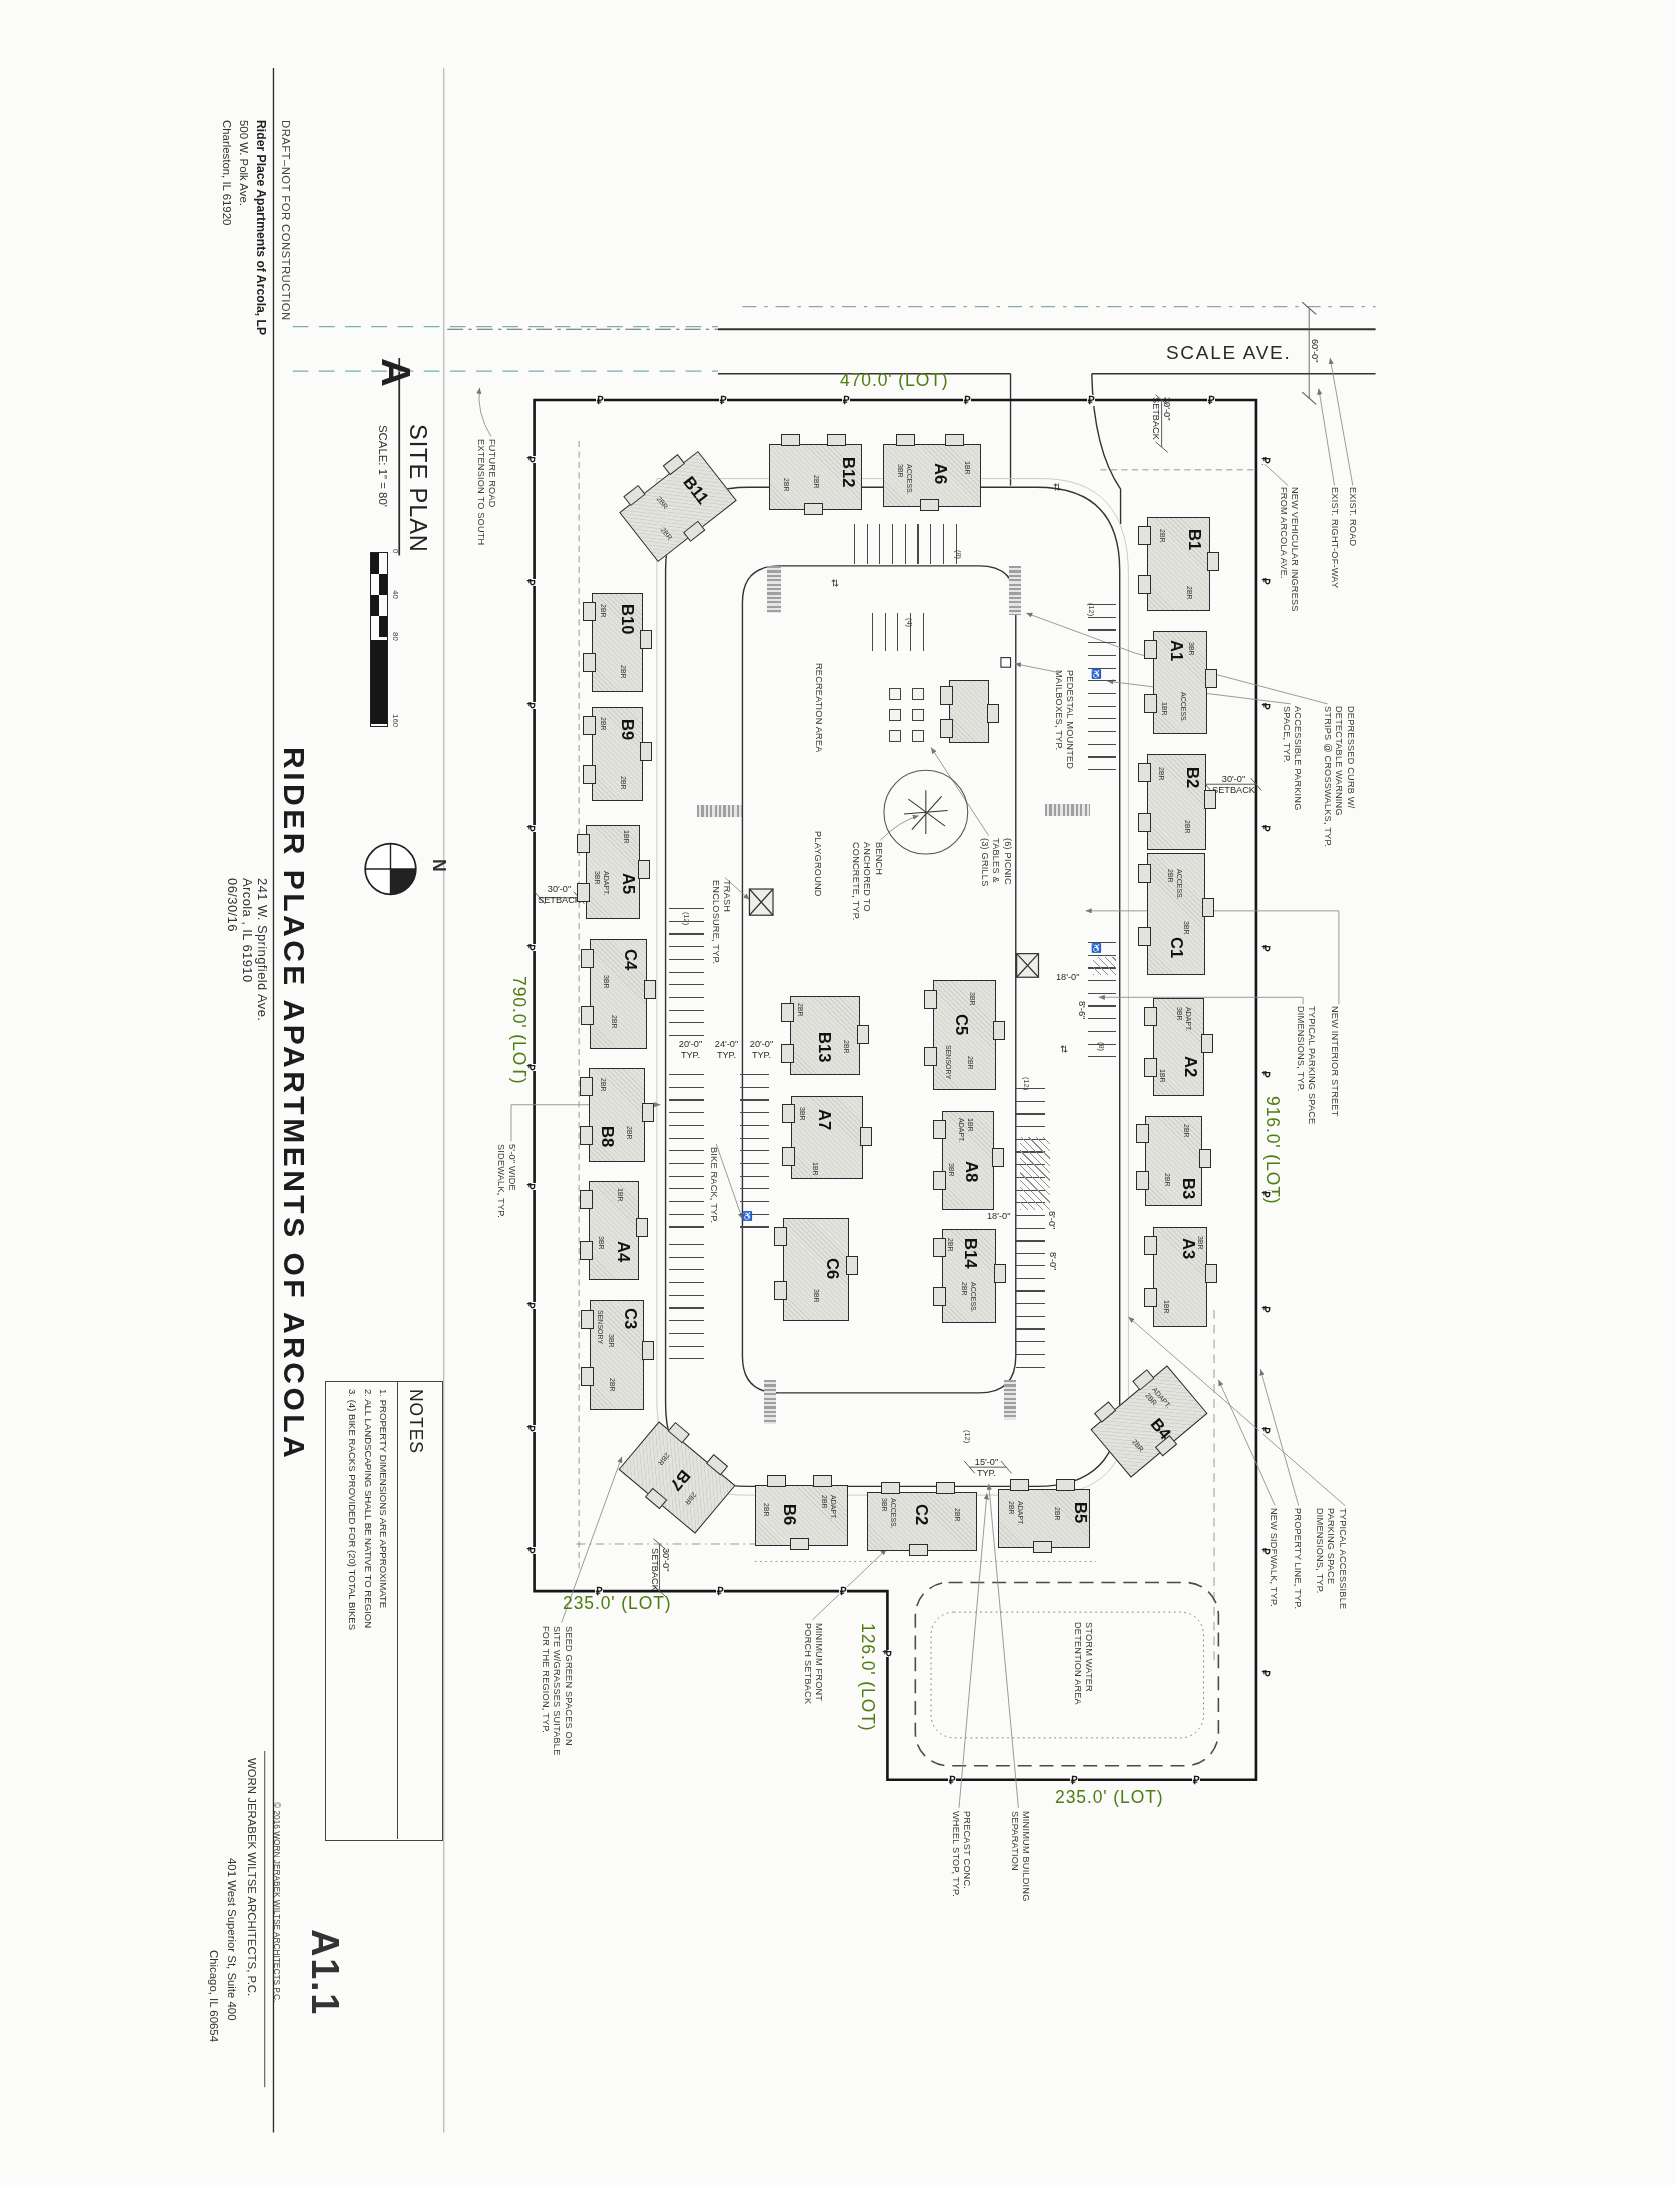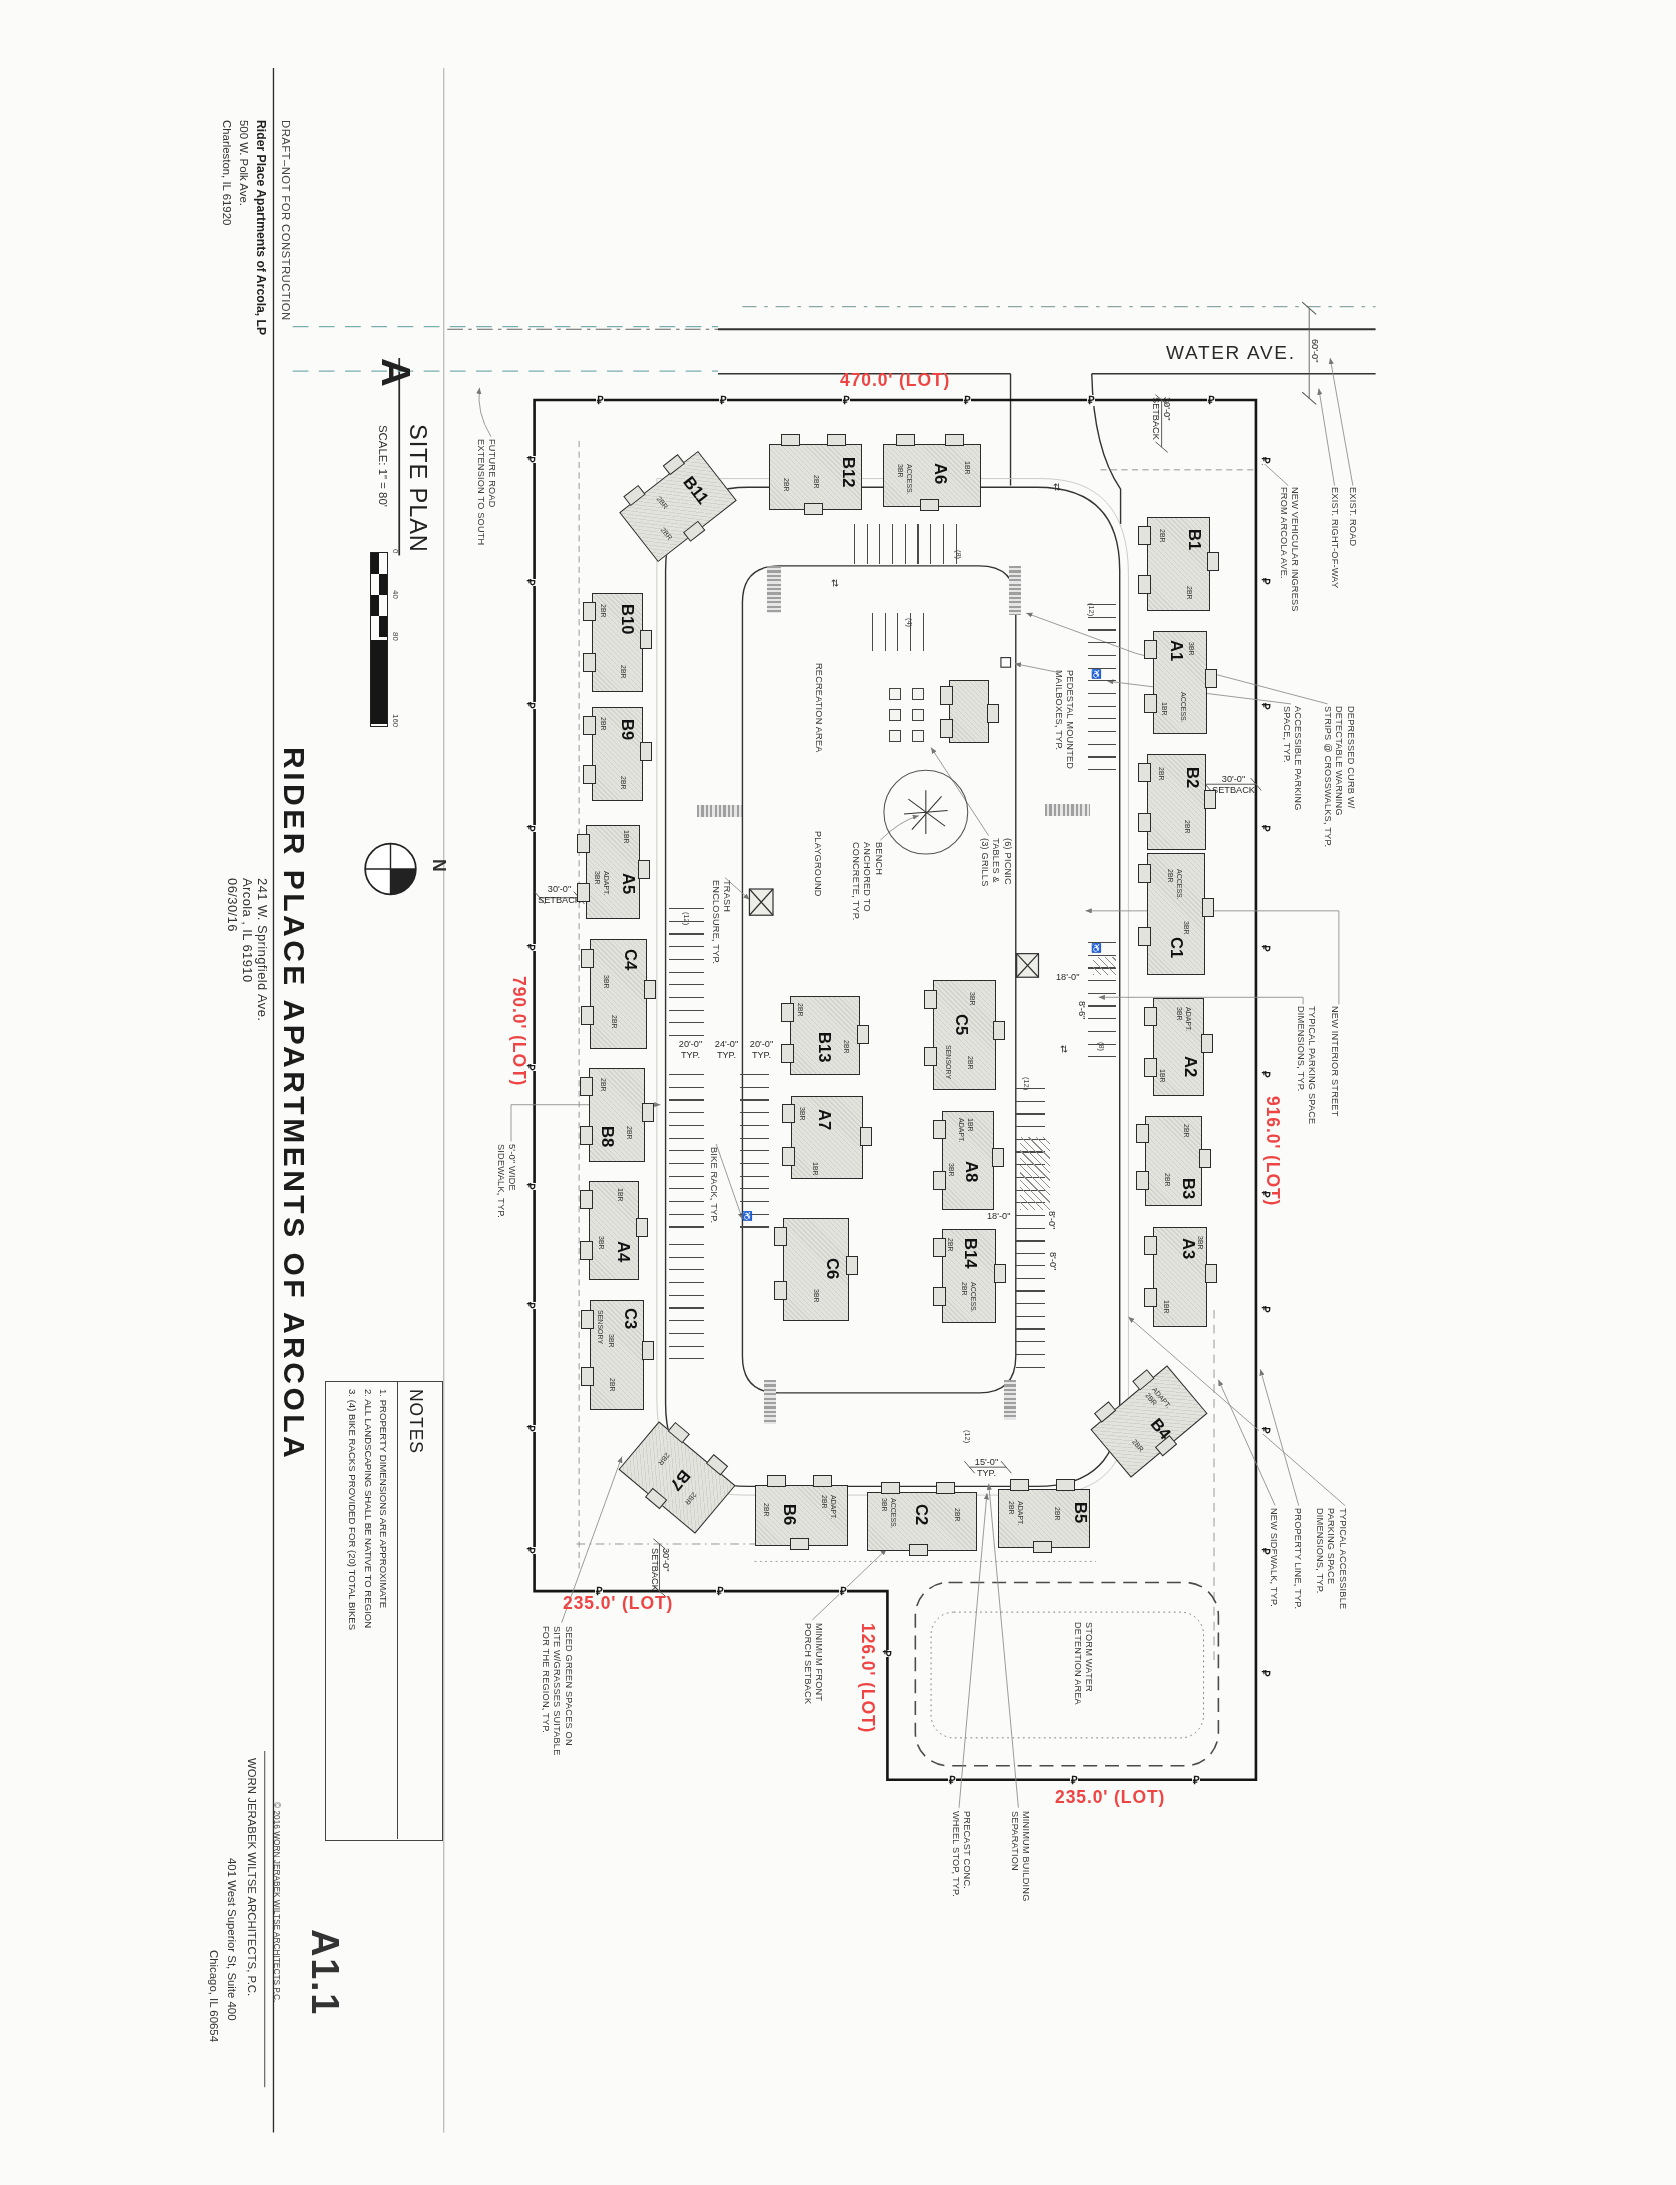--- a/index.html
+++ b/index.html
@@ -16,21 +16,21 @@
   .t-viewletter{font-size:40px;font-weight:bold;color:#222;}
   .t-viewname{font-size:23.6px;color:#222;letter-spacing:0.9px;}
   .t-scale{font-size:11.4px;color:#333;}
   .t-north{font-size:17.5px;font-weight:bold;}
   .t-notes-h{font-size:17.5px;color:#222;letter-spacing:0.9px;}
   .t-note{font-size:9.6px;color:#333;}
   .t-copy{font-size:8.3px;color:#444;}
   .t-arch{font-size:11.4px;color:#333;}
   .t-sheet{font-size:38px;font-weight:bold;color:#333;letter-spacing:1.7px;}
   .t-street{font-size:19px;color:#2a2a2a;letter-spacing:1.7px;}
-  .dim-big{font-size:17.5px;font-weight:bold;color:#ef4444;letter-spacing:0.9px;}
+  .dim-big{font-size:17.5px;font-weight:normal;color:#4d7c0f;letter-spacing:0.9px;}
   .dim{font-size:9.2px;color:#2a2a2a;}
   .ann{font-size:9.2px;color:#3a3a3a;letter-spacing:0.2px;}
   .cnt{font-size:7.4px;color:#444;}
   .bld{position:absolute;background:#e3e3dd;border:1.7px solid #2c2c2c;box-sizing:border-box;
        background-image:repeating-linear-gradient(45deg,rgba(0,0,0,.07) 0 0.9px,transparent 0.9px 3.5px);}
   .bump{position:absolute;width:12.2px;height:19px;background:#e3e3dd;border:1.3px solid #2c2c2c;box-sizing:border-box;}
   .bld .main{font-size:16.6px;font-weight:bold;color:#111;}
   .bld .sub{font-size:7px;color:#333;}
   .pk{position:absolute;}
   .pk.h{background:repeating-linear-gradient(to bottom,#4a4a4a 0 1.1px,transparent 1.1px 12.7px);}
@@ -194,21 +194,21 @@
   <div class="vt t-sheet" style="left:300px;top:1929px">A1.1</div>
 
   <div style="position:absolute;left:370px;top:552px;width:17.5px;height:175px;border:0.9px solid #222;box-sizing:border-box;">
     <div class="scaleseg" style="left:0;top:0;width:7.9px;height:21px;background:#161616"></div>
     <div class="scaleseg" style="left:7.9px;top:21px;width:7.9px;height:21px;background:#161616"></div>
     <div class="scaleseg" style="left:0;top:42px;width:7.9px;height:21px;background:#161616"></div>
     <div class="scaleseg" style="left:7.9px;top:63px;width:7.9px;height:21px;background:#161616"></div>
     <div class="scaleseg" style="left:0;top:87px;width:15.7px;height:84px;background:#161616"></div>
   </div>
 
-  <div class="ht t-street" style="left:1166px;top:342px">WATER AVE.</div>
+  <div class="ht t-street" style="left:1166px;top:342px">SCALE AVE.</div>
 
   <div>
     <div class="sq" style="left:889px;top:688px;width:12.2px;height:12.2px"></div>
     <div class="sq" style="left:912px;top:688px;width:12.2px;height:12.2px"></div>
     <div class="sq" style="left:889px;top:709px;width:12.2px;height:12.2px"></div>
     <div class="sq" style="left:912px;top:709px;width:12.2px;height:12.2px"></div>
     <div class="sq" style="left:889px;top:730px;width:12.2px;height:12.2px"></div>
     <div class="sq" style="left:912px;top:730px;width:12.2px;height:12.2px"></div>
   </div>
 

